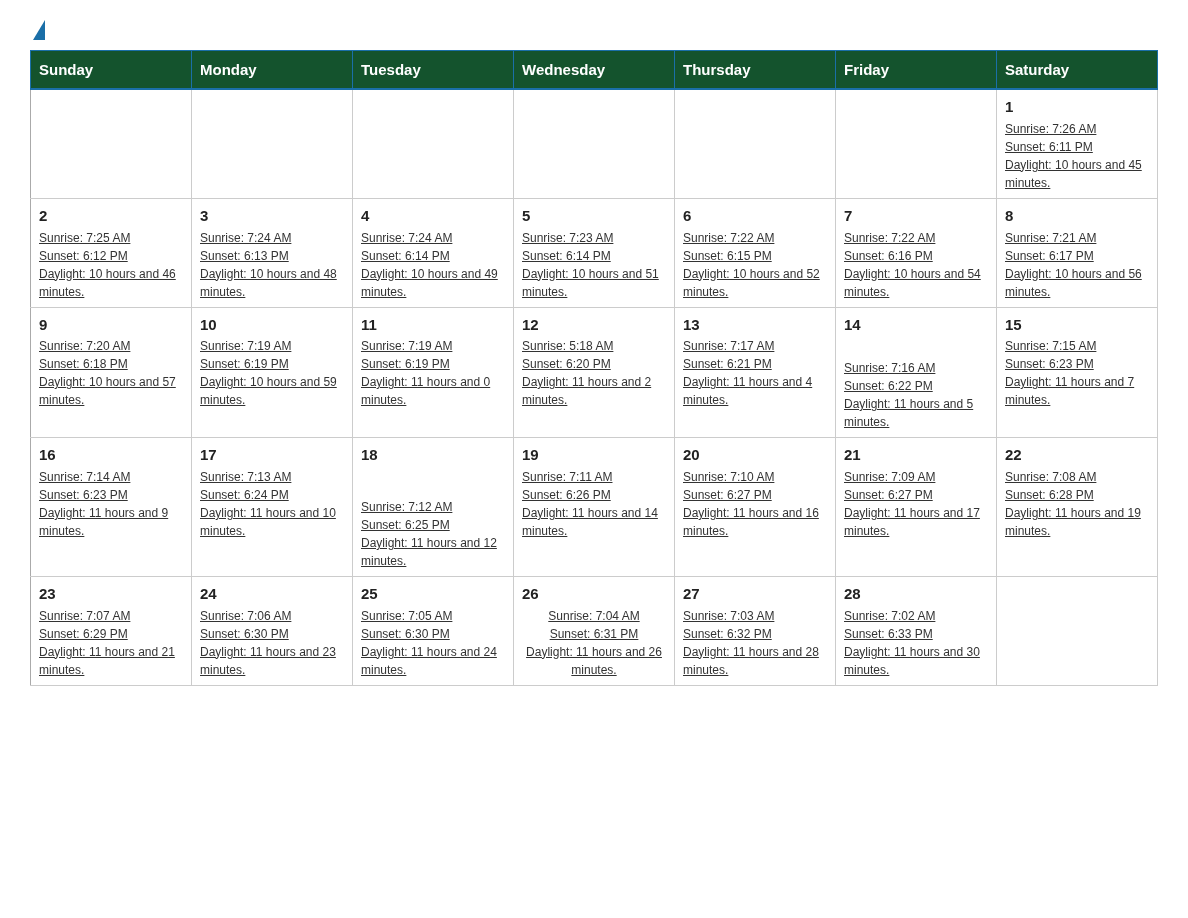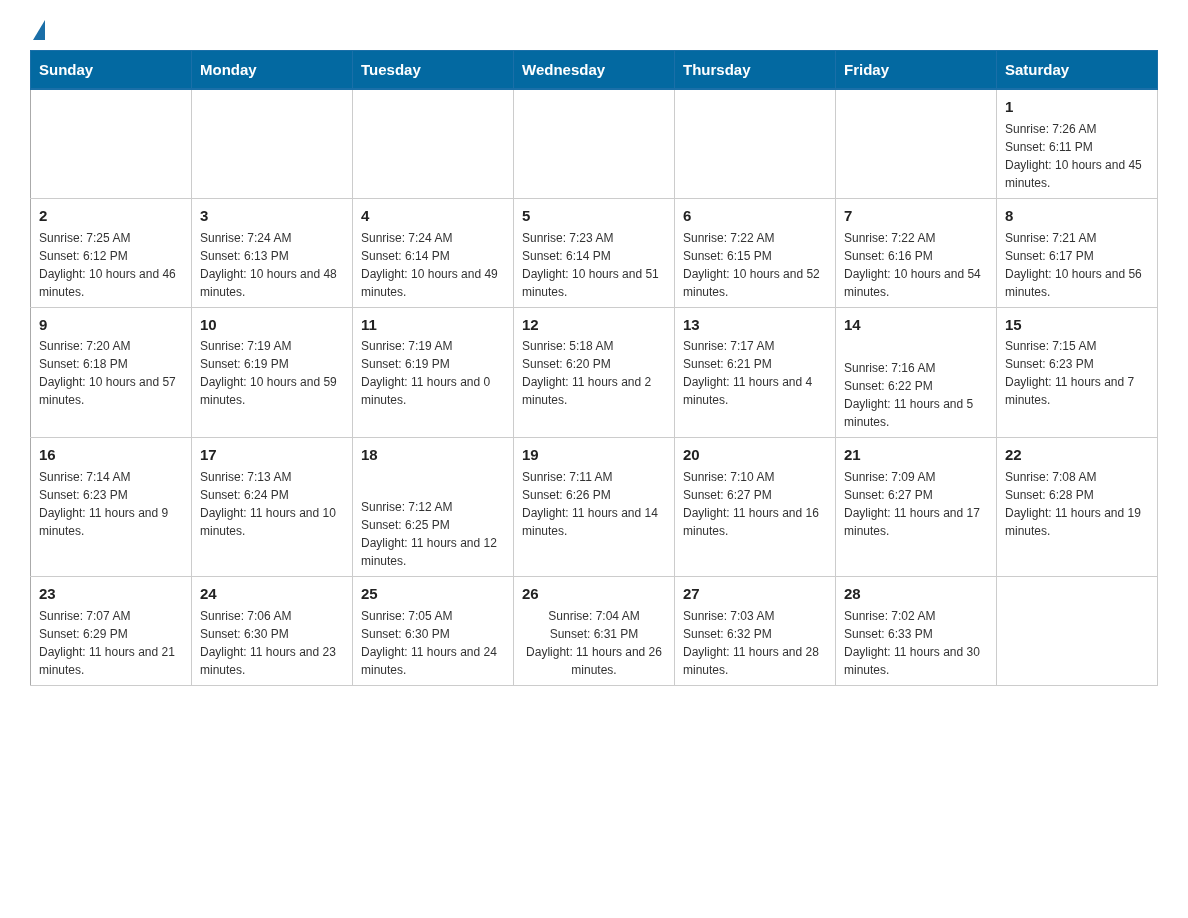--- a/index.html
+++ b/index.html
@@ -53,21 +53,21 @@
       font-weight: normal;
       color: #444;
       margin-top: 4px;
     }
     .calendar {
       width: 100%;
       border-collapse: collapse;
       margin-top: 10px;
     }
     .calendar thead tr th {
-      background-color: #0369a1;
+      background-color: #14532d;
       color: #fff;
       font-size: 15px;
       font-weight: bold;
       padding: 10px 8px;
       text-align: left;
       border: 1px solid #1a6fa8;
     }
     .calendar tbody tr td {
       vertical-align: top;
       border: 1px solid #ccc;
@@ -82,20 +82,21 @@
       font-size: 15px;
       font-weight: bold;
       color: #222;
       display: block;
       margin-bottom: 2px;
     }
     .calendar tbody tr td .day-info {
       font-size: 12px;
       color: #333;
       line-height: 1.5;
+      text-decoration: underline;
     }
     .calendar tbody tr td.empty {
       background: #fff;
     }
     .calendar tbody tr:first-child td {
       border-top: 2px solid #1a6fa8;
     }
     .calendar tbody tr td:first-child {
       border-left: 1px solid #aaa;
     }

